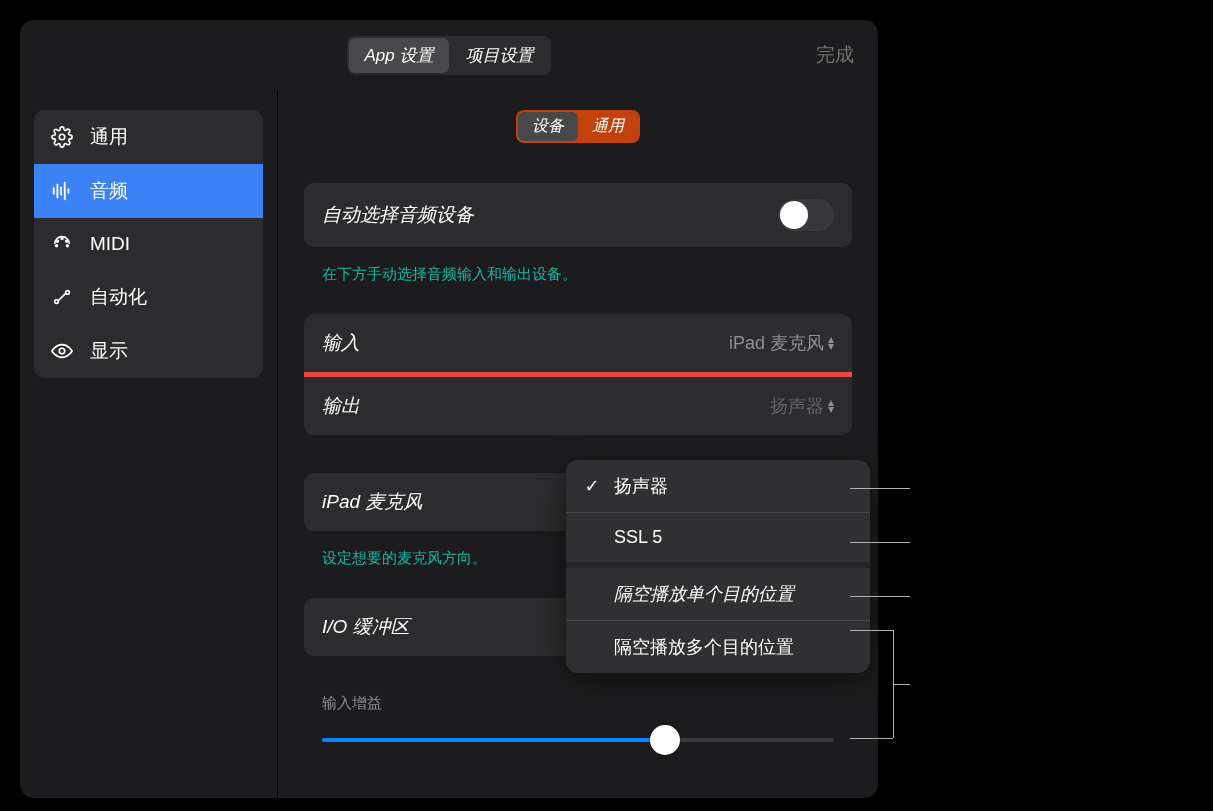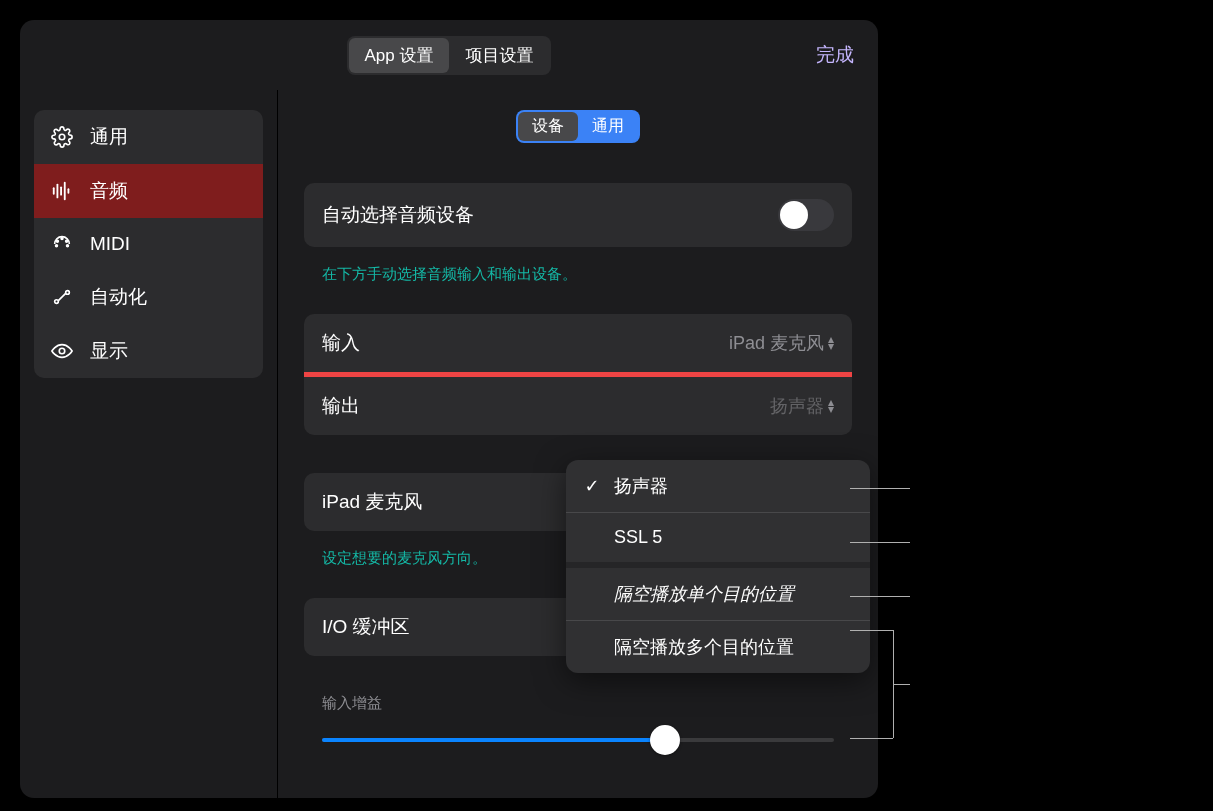--- a/index.html
+++ b/index.html
@@ -37,28 +37,29 @@
       background: #2c2c2e;
       border-radius: 8px;
       padding: 2px;
     }
     .seg-btn {
       padding: 6px 16px;
       border-radius: 6px;
       font-size: 17px;
       color: #fff;
       cursor: pointer;
+      font-style: italic;
     }
     .seg-btn.active {
       background: #48484a;
     }
     .done-btn {
       position: absolute;
       right: 24px;
-      color: #c4b5fd;
+      color: #737373;
       font-size: 19px;
       cursor: pointer;
     }
     .body {
       display: flex;
       flex: 1;
       overflow: hidden;
     }
     .sidebar {
       width: 258px;
@@ -72,21 +73,21 @@
     }
     .side-item {
       display: flex;
       align-items: center;
       gap: 16px;
       padding: 14px 16px;
       cursor: pointer;
       color: #fff;
     }
     .side-item.active {
-      background: #7f1d1d;
+      background: #3b82f6;
     }
     .side-icon {
       width: 24px;
       height: 24px;
       display: flex;
       align-items: center;
       justify-content: center;
       flex-shrink: 0;
     }
     .side-label {
@@ -98,21 +99,21 @@
       overflow-y: auto;
       position: relative;
     }
     .seg-sub-wrap {
       display: flex;
       justify-content: center;
       margin-bottom: 40px;
     }
     .seg-sub {
       display: flex;
-      background: #3b82f6;
+      background: #c2410c;
       border-radius: 8px;
       padding: 2px;
     }
     .seg-sub .seg-btn {
       padding: 4px 14px;
       font-size: 16px;
     }
     .card {
       background: #2c2c2e;
       border-radius: 10px;
@@ -124,20 +125,21 @@
       justify-content: space-between;
       padding: 16px 18px;
       min-height: 56px;
     }
     .row + .row {
       border-top: 5px solid #ef4444;
     }
     .row-label {
       font-size: 19px;
       color: #fff;
+      font-style: italic;
     }
     .row-value {
       font-size: 18px;
       color: #8e8e93;
       display: flex;
       align-items: center;
       gap: 4px;
     }
     .row-value.dim { color: #636366; }
     .toggle {

